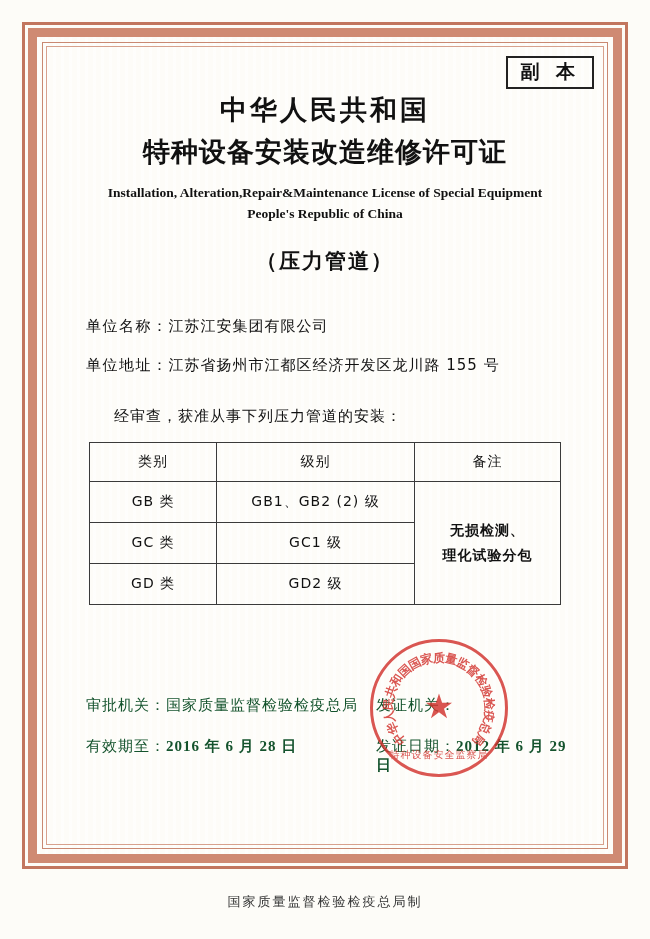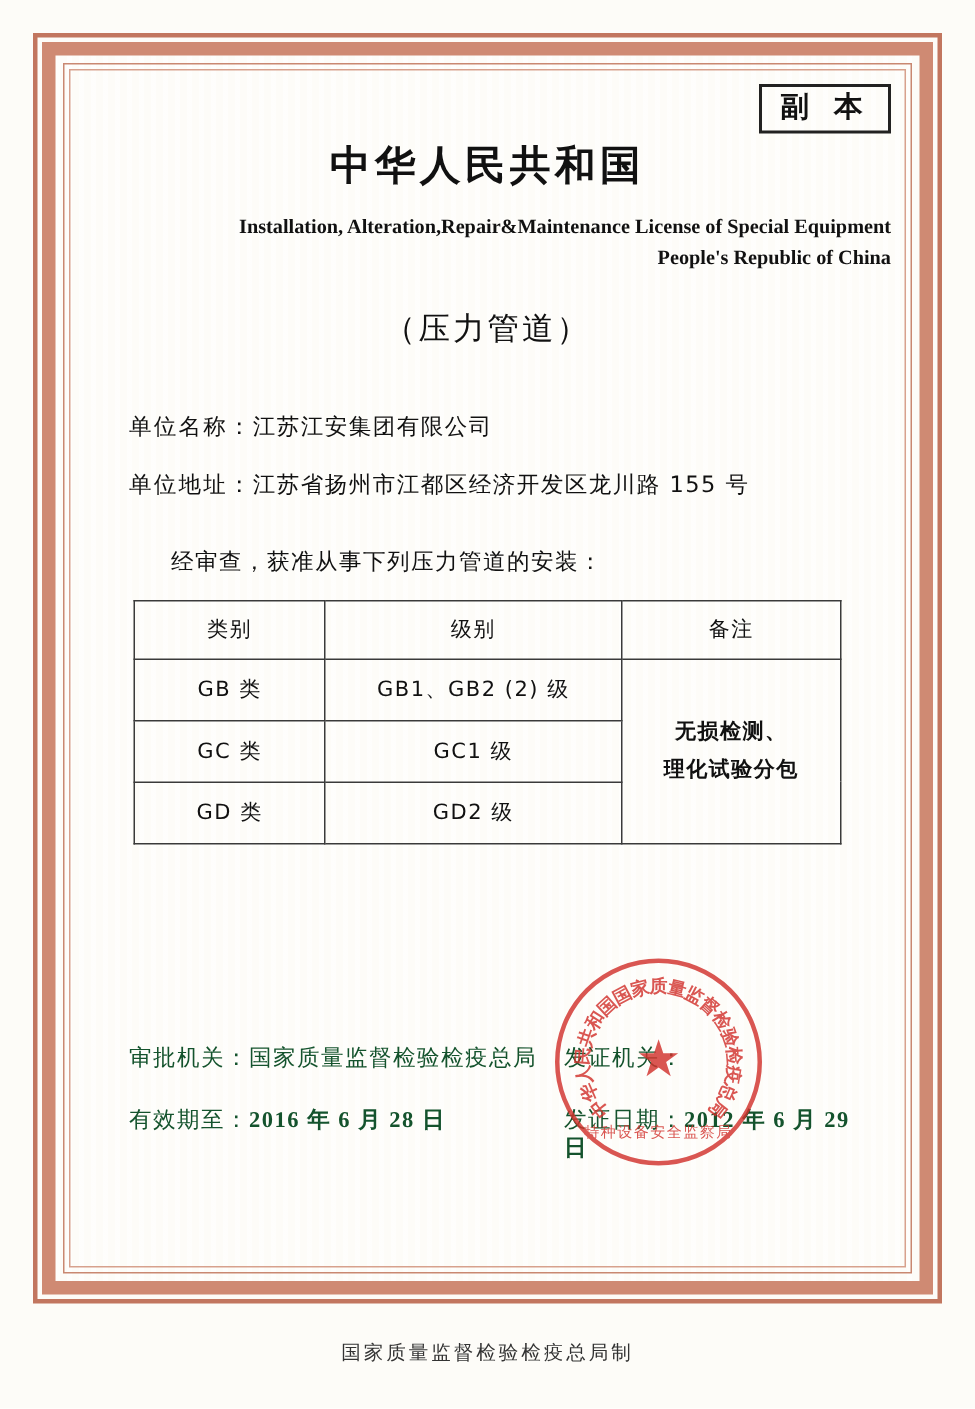--- a/index.html
+++ b/index.html
@@ -100,32 +100,32 @@
   .title-zh2 {
     text-align: center;
     font-family: "DejaVu Sans", sans-serif;
     font-weight: bold;
     font-size: 27px;
     letter-spacing: 1px;
     color: #111;
     margin-top: 6px;
   }
   .title-en {
-    text-align: right;
+    text-align: center;
     font-family: "Liberation Serif", serif;
     font-weight: bold;
     font-size: 13.5px;
     color: #111;
     margin-top: 13px;
     line-height: 1.55;
   }
   .title-cat {
     text-align: center;
     font-family: "DejaVu Sans", sans-serif;
-    font-weight: normal;
+    font-weight: bold;
     font-size: 21px;
     letter-spacing: 2px;
     color: #111;
     margin-top: 22px;
   }
 
   .serial-row {
     text-align: right;
     margin-top: 22px;
     padding-right: 22px;
@@ -273,20 +273,21 @@
   <div class="frame-outer"></div>
   <div class="frame-mid"></div>
   <div class="frame-inner"></div>
   <div class="frame-inner2"></div>
 
   <div class="content">
 
     <div class="copy-badge">副 本</div>
 
     <div class="title-zh1">中华人民共和国</div>
+    <div class="title-zh2">特种设备安装改造维修许可证</div>
 
     <div class="title-en">
       <div>Installation, Alteration,Repair&amp;Maintenance License of Special Equipment</div>
       <div>People's Republic of China</div>
     </div>
 
     <div class="title-cat">（压力管道）</div>
 
 
     <div class="field-row first">

